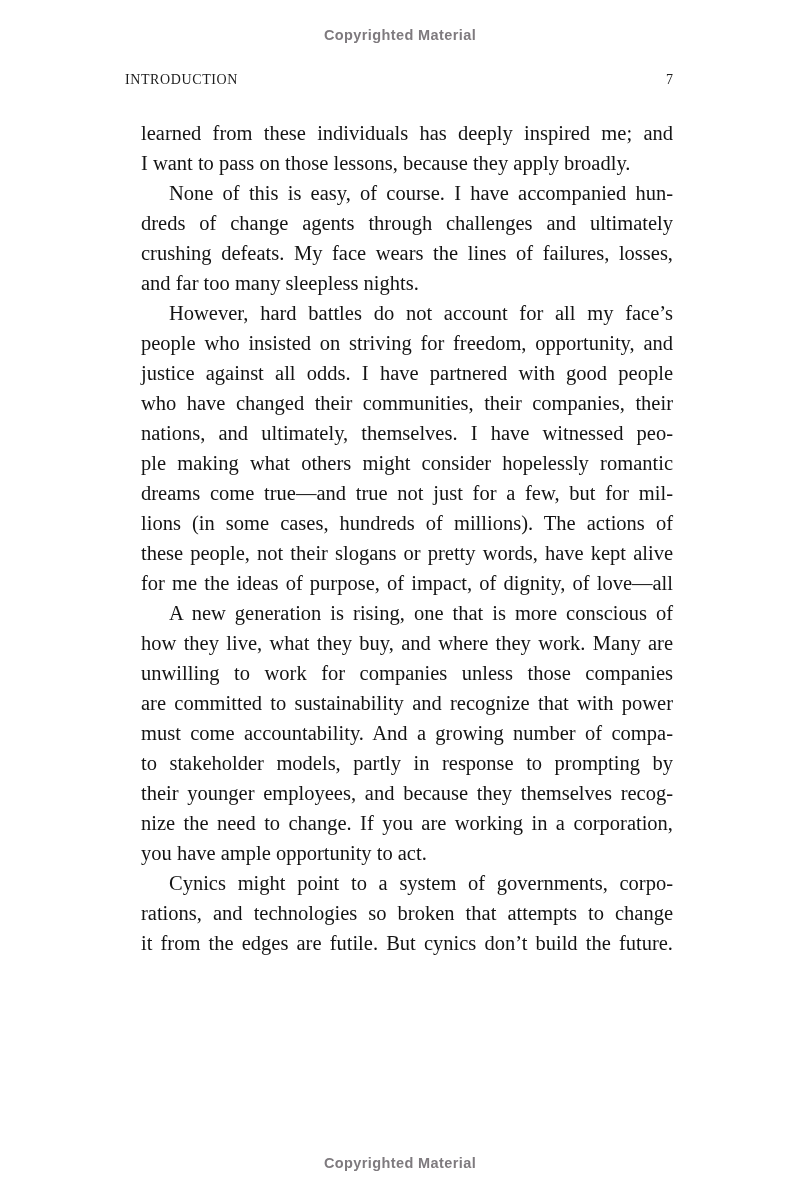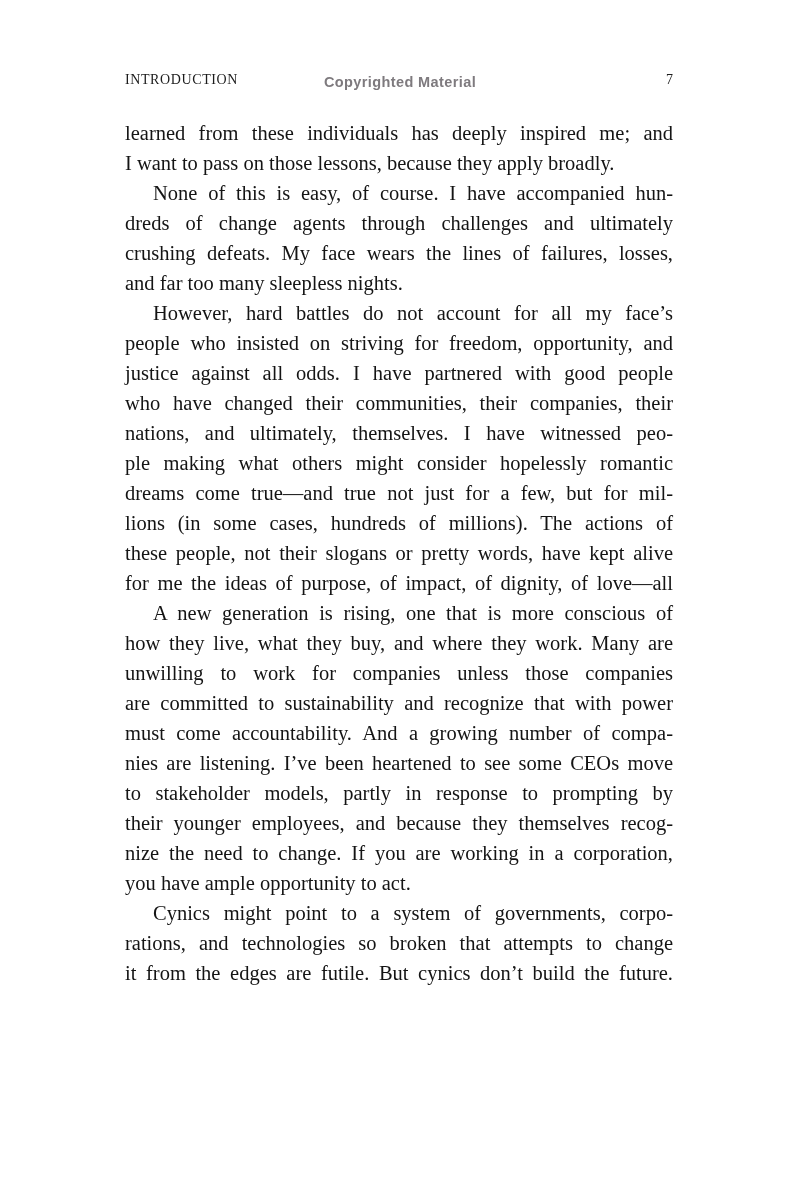--- a/index.html
+++ b/index.html
@@ -15,21 +15,20 @@
   .watermark {
     position: absolute;
     left: 0;
     width: 100%;
     text-align: center;
     font-family: "Liberation Sans", sans-serif;
     font-weight: bold;
     font-size: 14.5px;
     letter-spacing: 0.4px;
     color: #7e7a7e;
-    margin-top: 47px;
   }
   .watermark.top { top: 27px; }
   .watermark.bottom { top: 1155px; }
   .page-header {
     position: absolute;
     top: 72px;
     left: 125px;
     width: 548px;
     display: flex;
     justify-content: space-between;
@@ -44,20 +43,21 @@
     top: 118px;
     left: 125px;
     width: 548px;
     font-size: 20.5px;
     color: #141414;
   }
   .line {
     line-height: 30px;
     text-align: justify;
     text-align-last: justify;
+    margin-left: 16px;
   }
   .line.last {
     text-align-last: left;
   }
   .para.indented .line:first-child {
     text-indent: 28px;
   }
 </style>
 </head>
 <body>
@@ -93,21 +93,20 @@
         <div class="line">lions (in some cases, hundreds of millions). The actions of</div>
         <div class="line">these people, not their slogans or pretty words, have kept alive</div>
         <div class="line">for me the ideas of purpose, of impact, of dignity, of love—all</div>
       </div>
       <div class="para indented">
         <div class="line">A new generation is rising, one that is more conscious of</div>
         <div class="line">how they live, what they buy, and where they work. Many are</div>
         <div class="line">unwilling to work for companies unless those companies</div>
         <div class="line">are committed to sustainability and recognize that with power</div>
         <div class="line">must come accountability. And a growing number of compa-</div>
-        <div class="line">nies are listening. I’ve been heartened to see some CEOs move</div>
         <div class="line">to stakeholder models, partly in response to prompting by</div>
         <div class="line">their younger employees, and because they themselves recog-</div>
         <div class="line">nize the need to change. If you are working in a corporation,</div>
         <div class="line last">you have ample opportunity to act.</div>
       </div>
       <div class="para indented">
         <div class="line">Cynics might point to a system of governments, corpo-</div>
         <div class="line">rations, and technologies so broken that attempts to change</div>
         <div class="line">it from the edges are futile. But cynics don’t build the future.</div>
       </div>

